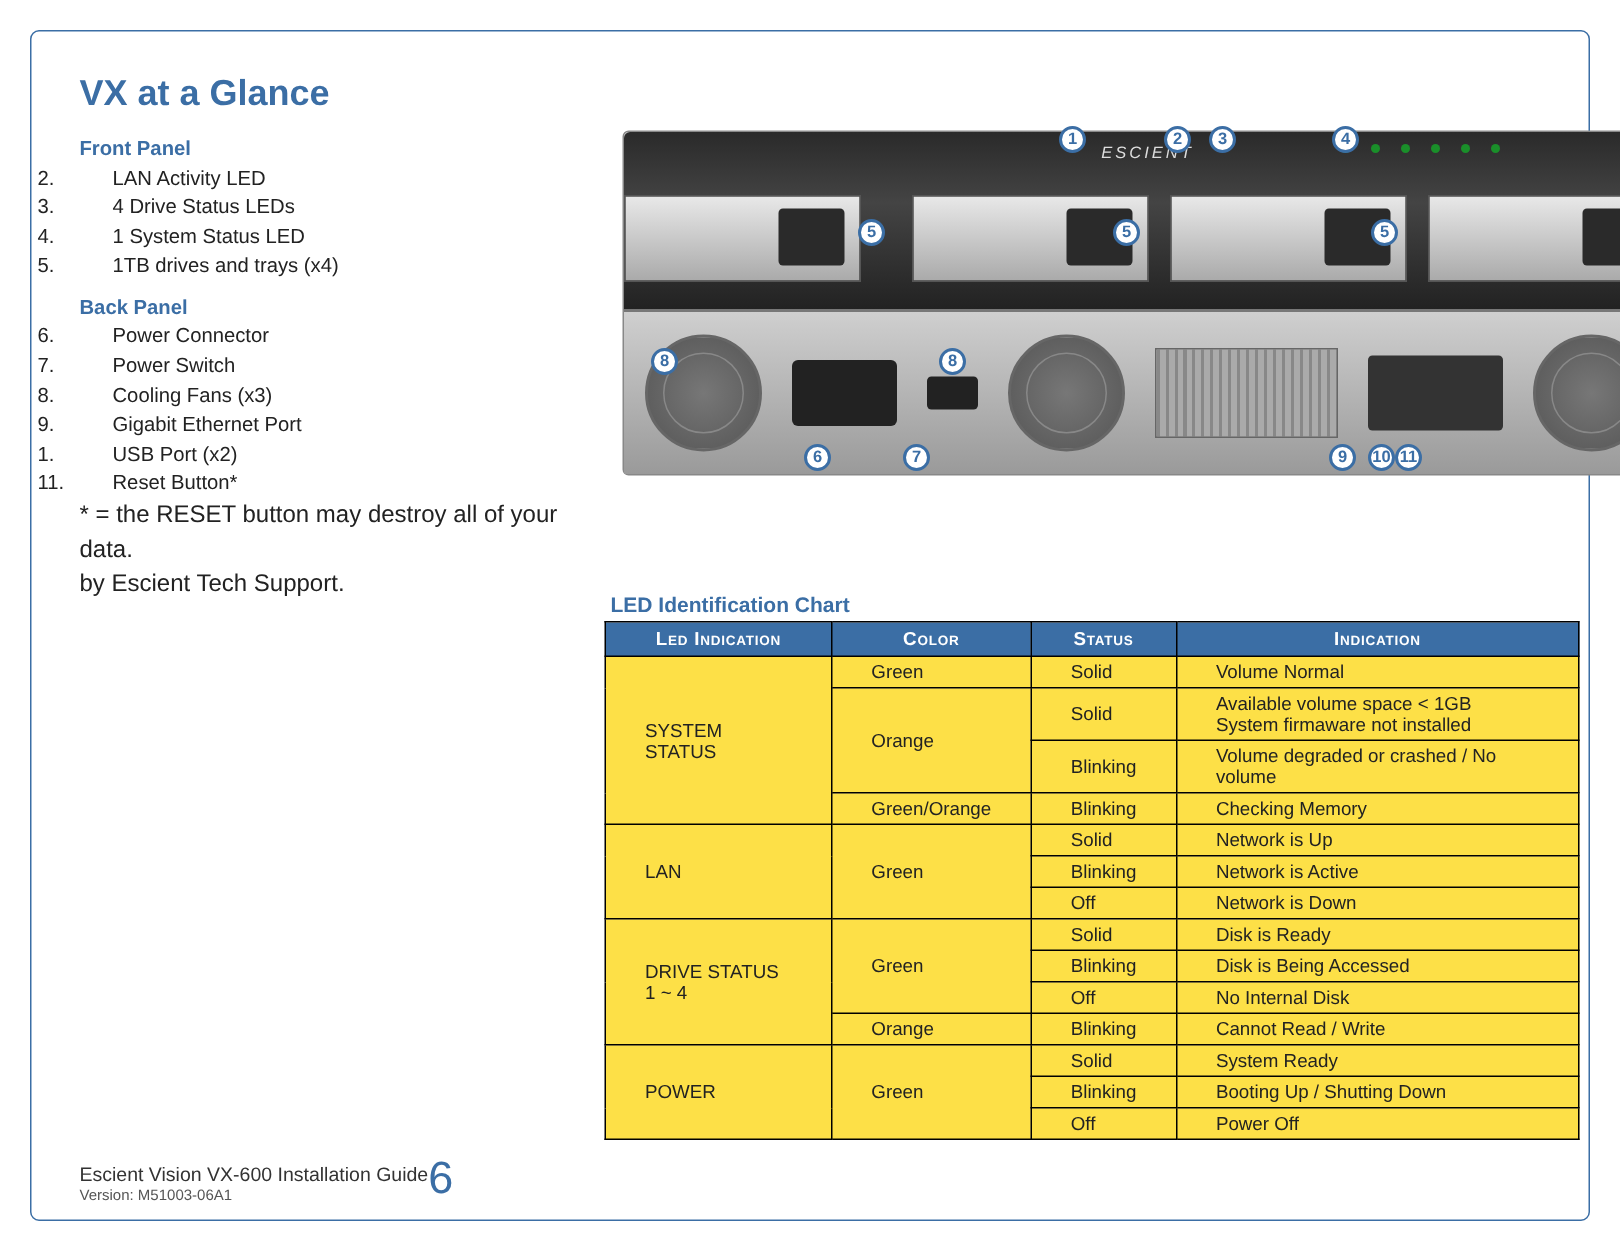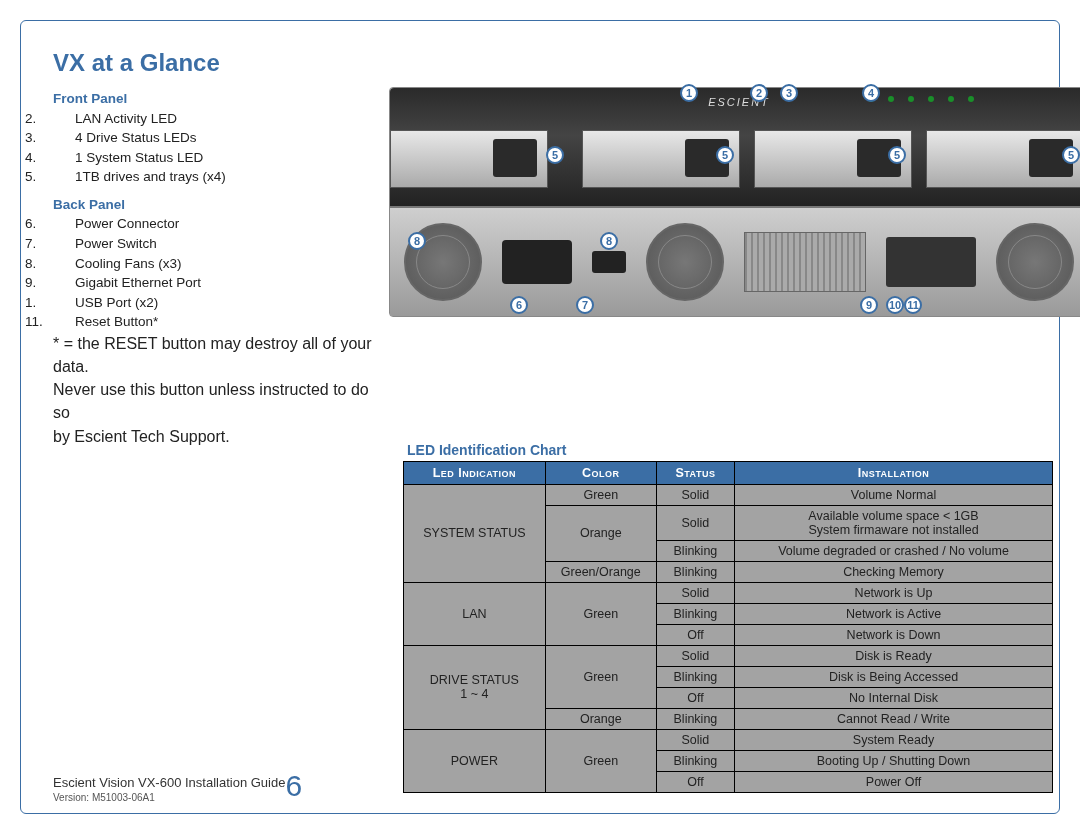--- a/index.html
+++ b/index.html
@@ -19,21 +19,21 @@
     padding: 28px 32px 18px 32px;
   }
   .title {
     color: #3b6ea5;
     font-size: 24px;
     font-weight: 600;
     margin-bottom: 10px;
   }
   .content {
     display: flex;
-    gap: 16px;
+    gap: 42px;
   }
   .left-col {
     flex: 0 0 320px;
     font-size: 13.5px;
     line-height: 1.45;
     color: #222;
   }
   .section-head {
     color: #3b6ea5;
     font-weight: 700;
@@ -107,22 +107,22 @@
   table.led {
     border-collapse: collapse; width: 650px; font-size: 12.5px;
     margin-left: 0;
   }
   table.led th {
     background: #3b6ea5; color: #fff; font-weight: 700; font-variant: small-caps;
     letter-spacing: 0.5px; padding: 4px 8px; border: 1px solid #000;
     text-align: center;
   }
   table.led td {
-    border: 1px solid #000; padding: 3px 0; text-align: center; vertical-align: middle;
-    color: #222; background: #a3a3a3;
+    border: 1px solid #000; padding: 3px 26px; vertical-align: middle;
+    color: #222; background: #fde047;
   }
   .footer {
     position: absolute; left: 32px; right: 32px; bottom: 10px;
     display: flex; justify-content: flex-start; align-items: flex-end;
     color: #333;
   }
   .footer .guide { font-size: 13px; }
   .footer .version { font-size: 10px; color: #555; margin-top: 2px; }
   .footer .pagenum { font-size: 30px; color: #3b6ea5; font-weight: 400; }
   .note-block { margin-top: 0; }
@@ -149,21 +149,20 @@
           <li><span class="num">6.</span>Power Connector</li>
           <li><span class="num">7.</span>Power Switch</li>
           <li><span class="num">8.</span>Cooling Fans (x3)</li>
           <li><span class="num">9.</span>Gigabit Ethernet Port</li>
           <li><span class="num">1.</span>USB Port (x2)</li>
           <li><span class="num">11.</span>Reset Button*</li>
         </ol>
 
       <div class="note-block">
         <div class="reset-note">* = the RESET button may destroy all of your data.</div>
-        <div class="reset-note">Never use this button unless instructed to do so</div>
         <div class="reset-note">by Escient Tech Support.</div>
       </div>
     </div>
 
     <div class="right-col">
       <div class="device">
         <div class="front">
           <div class="brand">ESCIENT</div>
           <div class="status">
             <span></span>
@@ -209,21 +208,21 @@
   </div>
 
   <div class="chart-block" style="margin-left:350px; margin-top:-6px;">
     <div class="chart-title">LED Identification Chart</div>
     <table class="led">
       <thead>
           <tr id="led-head">
             <th>Led Indication</th>
             <th>Color</th>
             <th>Status</th>
-            <th>Installation</th>
+            <th>Indication</th>
           </tr>
         </thead>
       <tbody id="led-body">
           <tr>
             <td rowspan="4">SYSTEM STATUS</td>
             <td rowspan="1">Green</td>
             <td>Solid</td>
             <td>Volume Normal</td>
           </tr>
           <tr>

